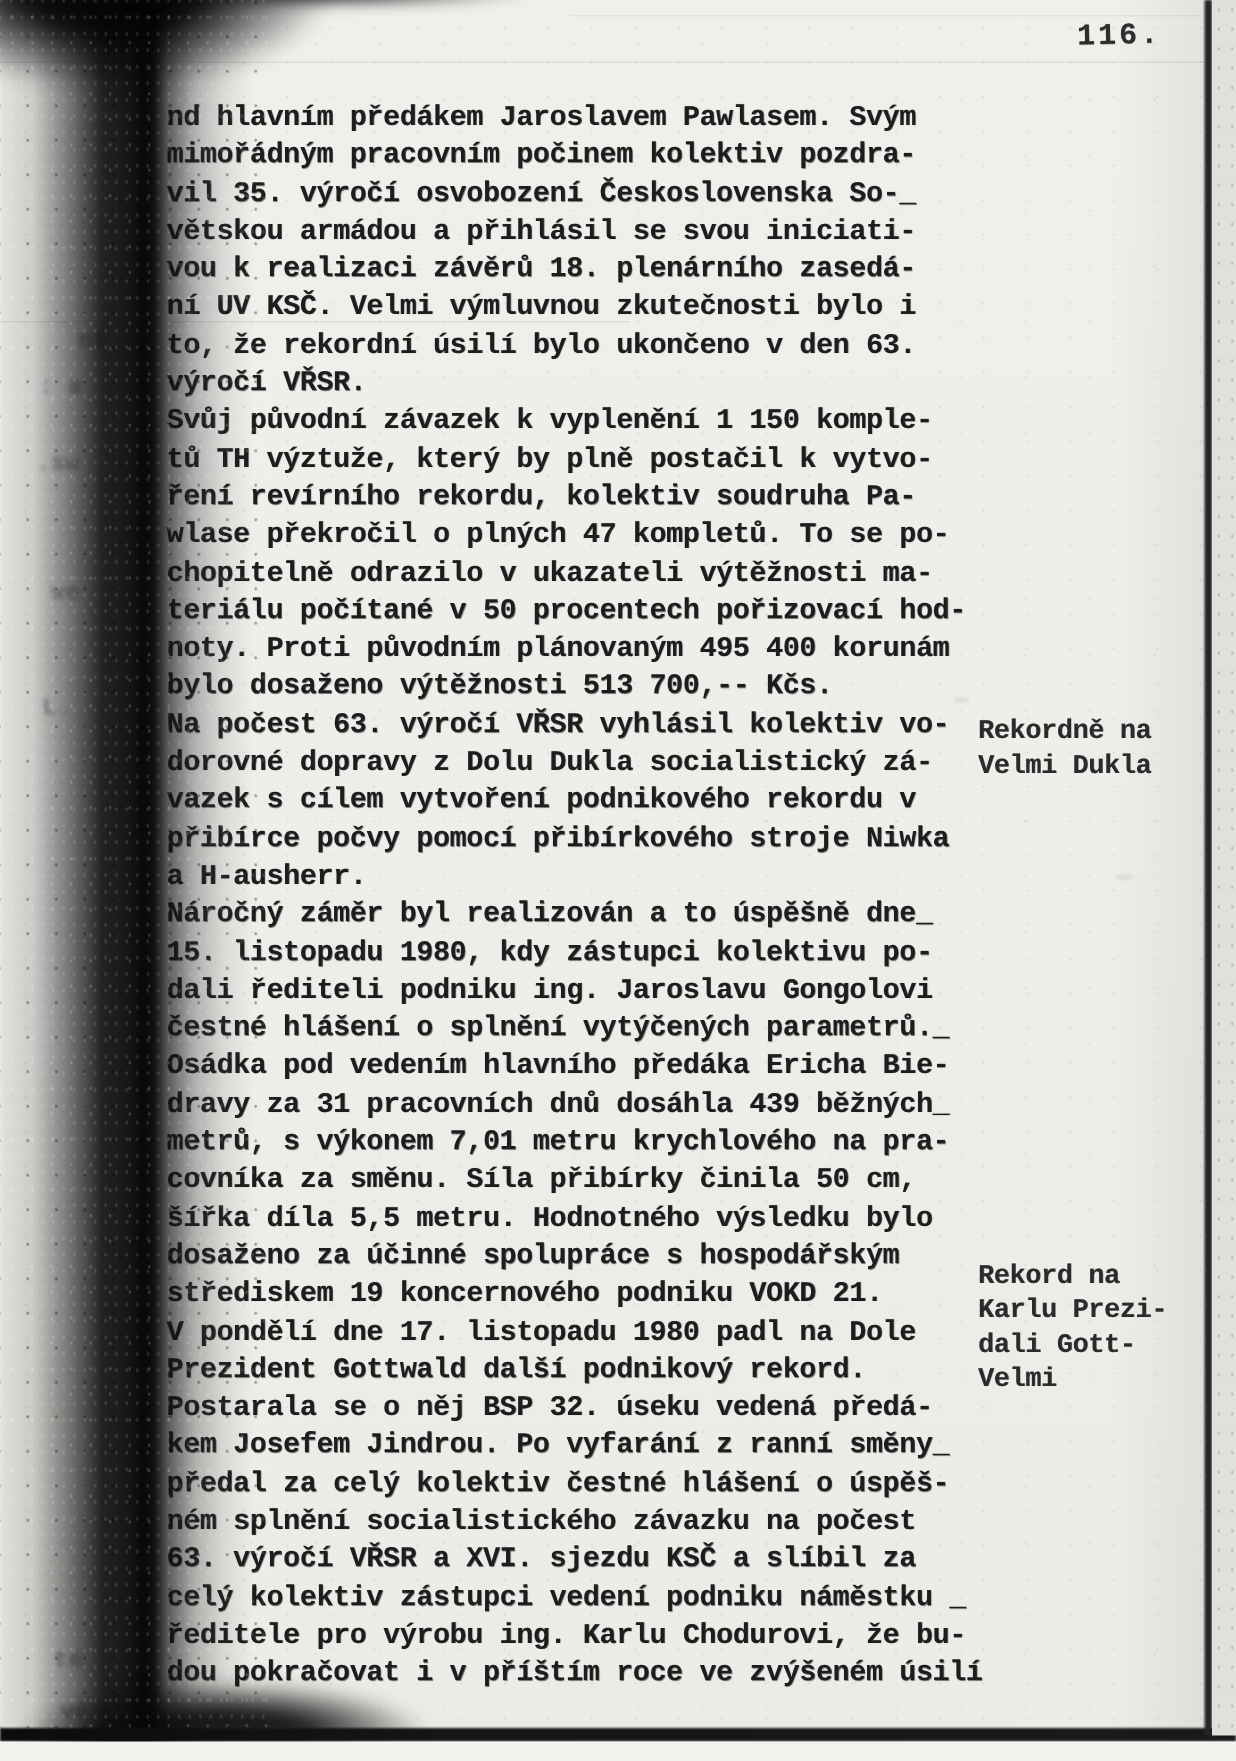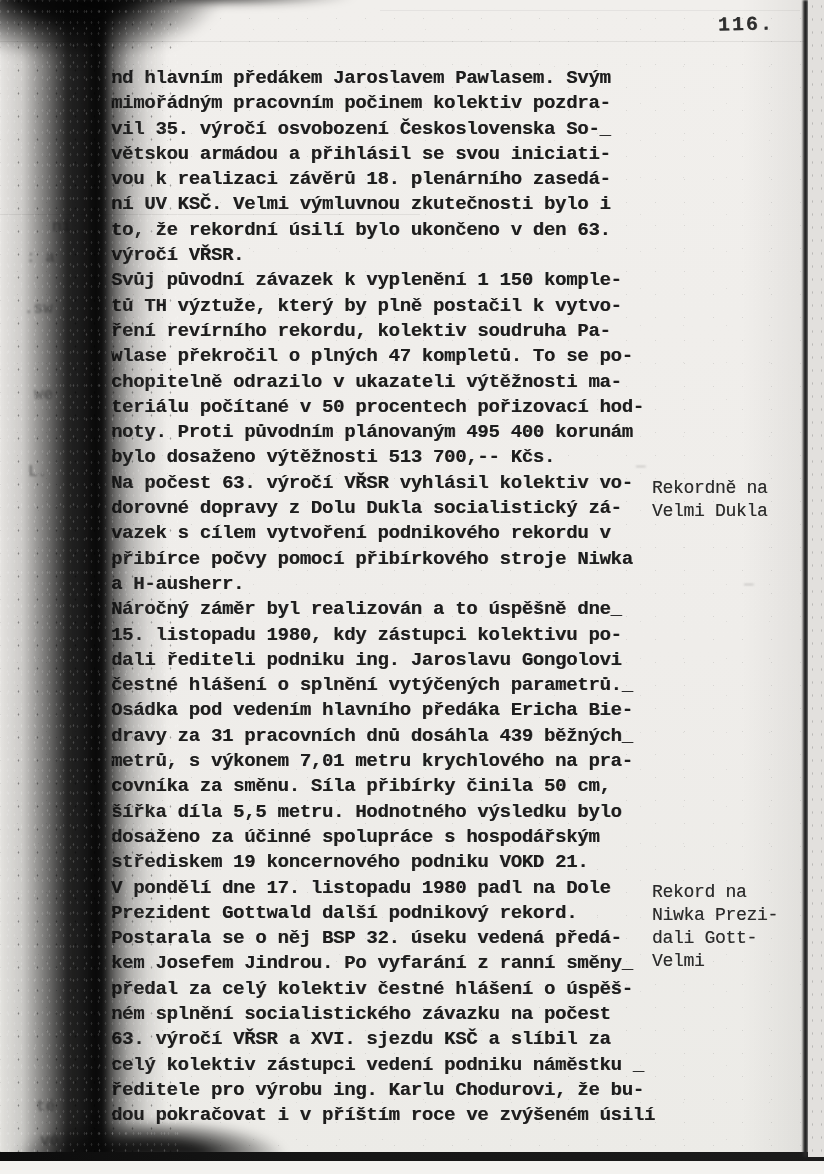--- a/index.html
+++ b/index.html
@@ -35,26 +35,26 @@
     position:absolute;left:111px;top:66px;width:580px;
     font-size:19px;line-height:25.3px;font-weight:bold;
     color:#1d1d1d;letter-spacing:-0.3px;white-space:pre;
     text-shadow:0.4px 0.4px 0.5px rgba(25,25,25,0.55);
   }
   .textcol > div{height:25.3px;}
 
   
   .note{
     position:absolute;left:652px;
-    font-size:18px;line-height:23px;font-weight:normal;
+    font-size:18px;line-height:23px;font-weight:bold;
     color:#2b2b2b;letter-spacing:-0.3px;white-space:pre;
     text-shadow:0.3px 0.3px 0.4px rgba(40,40,40,0.5);
   }
   .note.n1{top:477px;}
-  .note.n2{top:881px;}
+  .note.n2{top:840px;}
 
   
   .pageno{
     position:absolute;left:718px;top:13px;
     font-size:20px;font-weight:bold;color:#2e2e2e;
     letter-spacing:2px;transform:rotate(-1.2deg);
     text-shadow:0.3px 0.3px 0.5px rgba(40,40,40,0.5);
   }
 
   
@@ -158,21 +158,21 @@
       <div style="top: 1098px; left: 36px;">té</div>
       <div style="top: 1132px; left: 40px;">vé</div>
     </div>
 
   <div class="pageno">116.</div>
 
   <div class="textcol"><div>nd hlavním předákem Jaroslavem Pawlasem. Svým</div><div>mimořádným pracovním počinem kolektiv pozdra-</div><div>vil 35. výročí osvobození Československa So-_</div><div>větskou armádou a přihlásil se svou iniciati-</div><div>vou k realizaci závěrů 18. plenárního zasedá-</div><div>ní UV KSČ. Velmi výmluvnou zkutečnosti bylo i</div><div>to, že rekordní úsilí bylo ukončeno v den 63.</div><div>výročí VŘSR.</div><div>Svůj původní závazek k vyplenění 1 150 komple-</div><div>tů TH výztuže, který by plně postačil k vytvo-</div><div>ření revírního rekordu, kolektiv soudruha Pa-</div><div>wlase překročil o plných 47 kompletů. To se po-</div><div>chopitelně odrazilo v ukazateli výtěžnosti ma-</div><div>teriálu počítané v 50 procentech pořizovací hod-</div><div>noty. Proti původním plánovaným 495 400 korunám</div><div>bylo dosaženo výtěžnosti 513 700,-- Kčs.</div><div>Na počest 63. výročí VŘSR vyhlásil kolektiv vo-</div><div>dorovné dopravy z Dolu Dukla socialistický zá-</div><div>vazek s cílem vytvoření podnikového rekordu v</div><div>přibírce počvy pomocí přibírkového stroje Niwka</div><div>a H-ausherr.</div><div>Náročný záměr byl realizován a to úspěšně dne_</div><div>15. listopadu 1980, kdy zástupci kolektivu po-</div><div>dali řediteli podniku ing. Jaroslavu Gongolovi</div><div>čestné hlášení o splnění vytýčených parametrů._</div><div>Osádka pod vedením hlavního předáka Ericha Bie-</div><div>dravy za 31 pracovních dnů dosáhla 439 běžných_</div><div>metrů, s výkonem 7,01 metru krychlového na pra-</div><div>covníka za směnu. Síla přibírky činila 50 cm,</div><div>šířka díla 5,5 metru. Hodnotného výsledku bylo</div><div>dosaženo za účinné spolupráce s hospodářským</div><div>střediskem 19 koncernového podniku VOKD 21.</div><div>V pondělí dne 17. listopadu 1980 padl na Dole</div><div>Prezident Gottwald další podnikový rekord.</div><div>Postarala se o něj BSP 32. úseku vedená předá-</div><div>kem Josefem Jindrou. Po vyfarání z ranní směny_</div><div>předal za celý kolektiv čestné hlášení o úspěš-</div><div>ném splnění socialistického závazku na počest</div><div>63. výročí VŘSR a XVI. sjezdu KSČ a slíbil za</div><div>celý kolektiv zástupci vedení podniku náměstku _</div><div>ředitele pro výrobu ing. Karlu Chodurovi, že bu-</div><div>dou pokračovat i v příštím roce ve zvýšeném úsilí</div></div>
 
   <div class="note n1"><div>Rekordně na</div><div>Velmi Dukla</div></div>
 
-  <div class="note n2"><div>Rekord na</div><div>Niwka Prezi-</div><div>dali Gott-</div><div>Velmi</div></div>
+  <div class="note n2"><div>Rekord na</div><div>Karlu Prezi-</div><div>dali Gott-</div><div>Velmi</div></div>
 
   <div class="gutter"></div>
   <div class="gutter-core"></div>
   <div class="gutter-top"></div>
   <div class="top-band"></div>
   <div class="gutter-bottom"></div>
   <div class="gutter-speck"></div>
 
   <div class="bottom-edge"></div>
   <div class="below-edge"></div>

